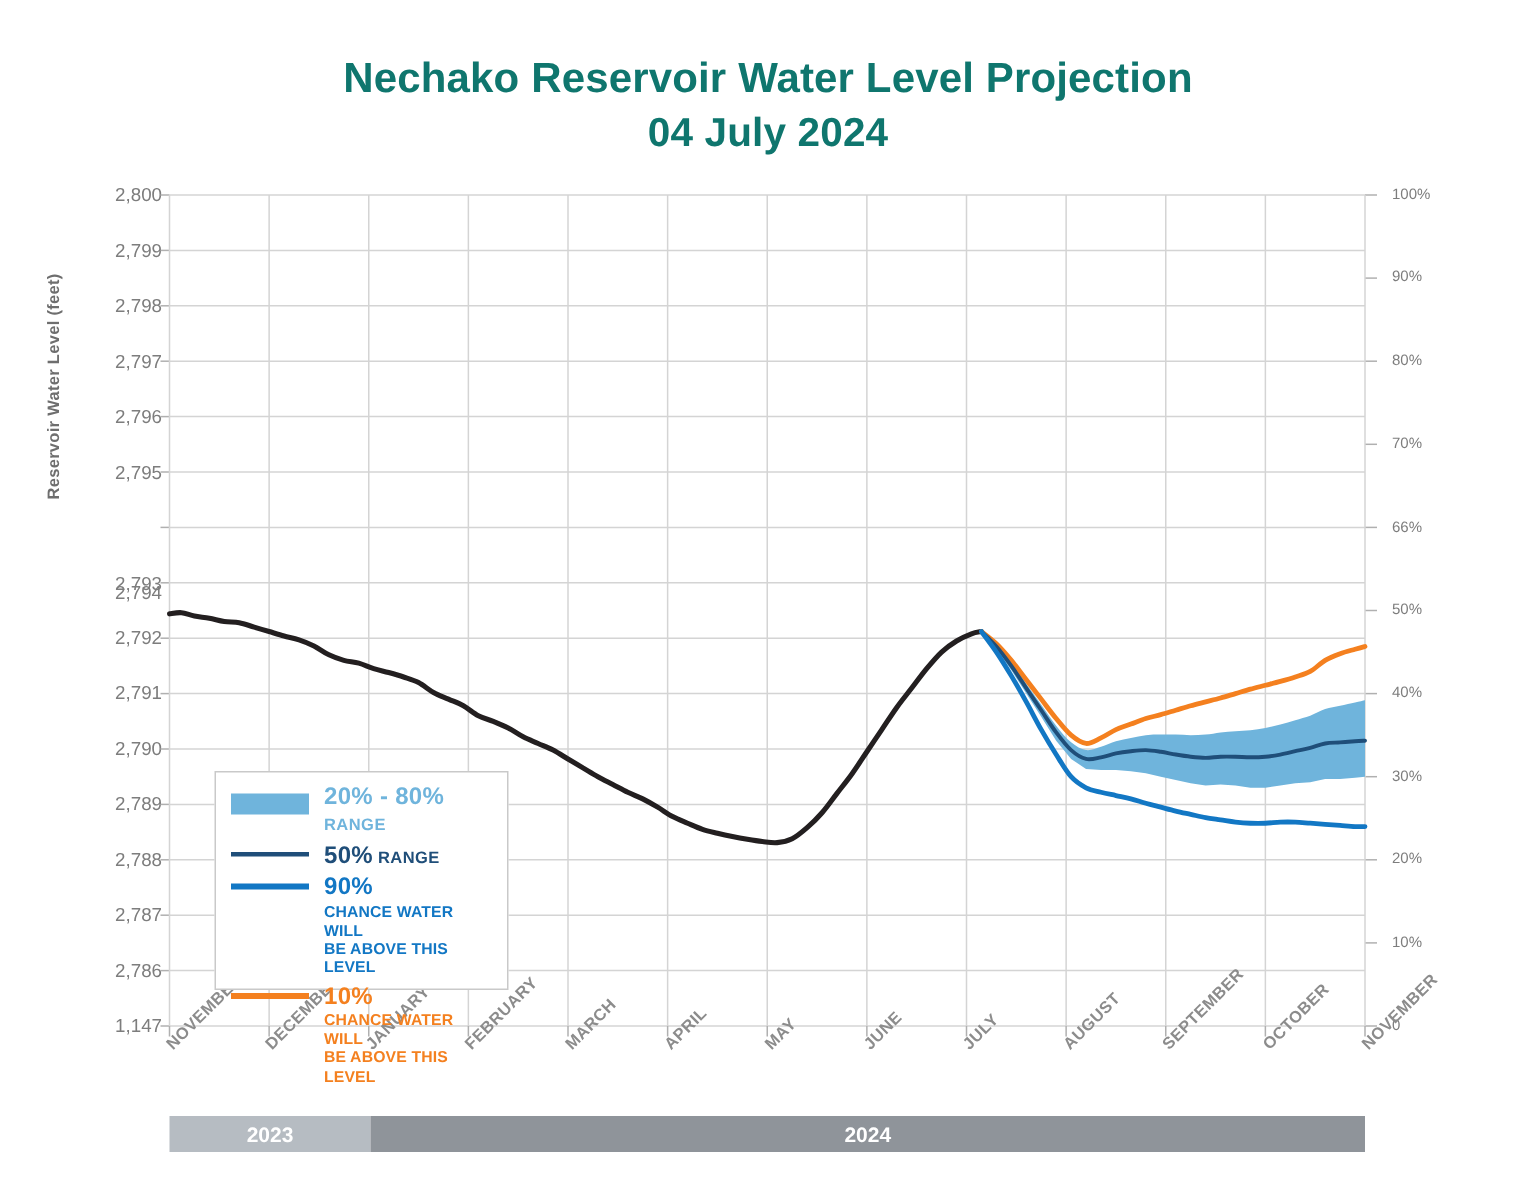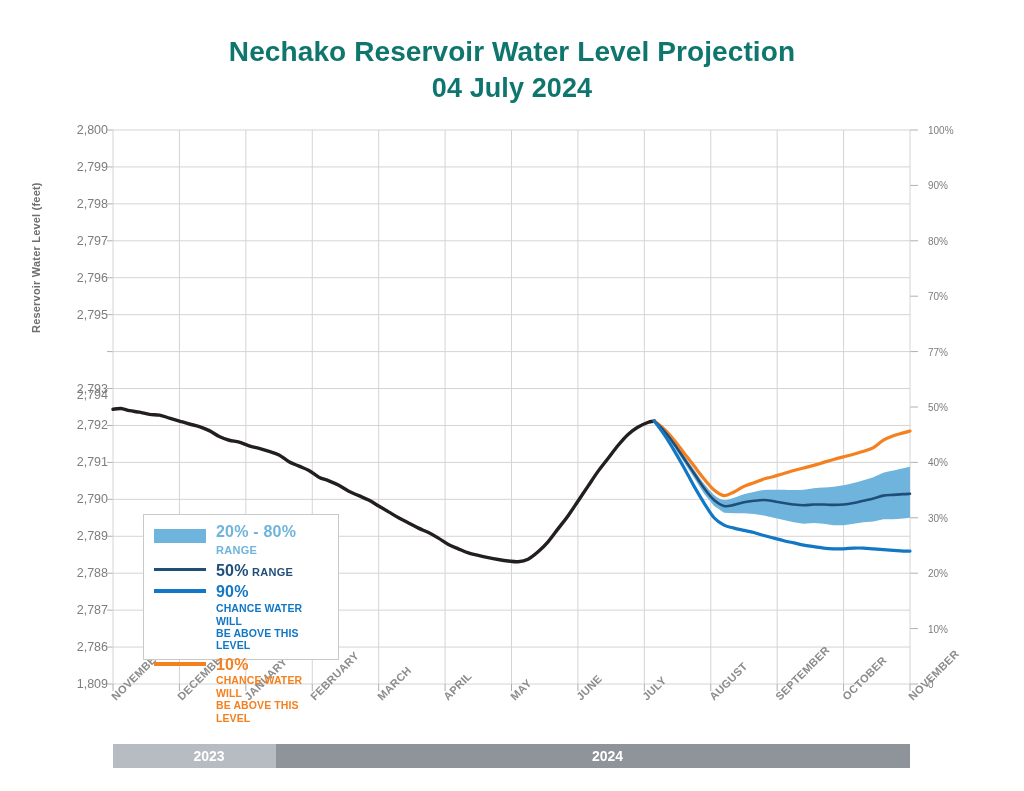--- a/index.html
+++ b/index.html
@@ -111,21 +111,20 @@
     display: flex;
   }
   .year-seg {
     display: flex;
     align-items: center;
     justify-content: center;
     color: #ffffff;
     font-size: 14px;
     font-weight: bold;
     height: 100%;
-    padding-left: 29px;
   }
   .year-seg.y2023 { background: #b6bcc2; width: 134px; }
   .year-seg.y2024 { background: #8f949a; flex: 1; }
 
   
   .legend {
     position: absolute;
     left: 143px;
     top: 514px;
     width: 196px;
@@ -182,21 +181,21 @@
 <div id="chart-root">
 
   <div class="title-block">
     <div class="title-line">Nechako Reservoir Water Level Projection</div>
     <div class="title-line sub">04 July 2024</div>
   </div>
 
   <div class="y-axis-title">Reservoir Water Level (feet)</div>
 
   <div class="y-left-axis" id="y-left-axis">
-      <div class="ytick" style="top: 684px;">1,809</div>
+      <div class="ytick" style="top: 684px;">1,147</div>
       <div class="ytick" style="top: 647.067px;">2,786</div>
       <div class="ytick" style="top: 610.133px;">2,787</div>
       <div class="ytick" style="top: 573.2px;">2,788</div>
       <div class="ytick" style="top: 536.267px;">2,789</div>
       <div class="ytick" style="top: 499.333px;">2,790</div>
       <div class="ytick" style="top: 462.4px;">2,791</div>
       <div class="ytick" style="top: 425.467px;">2,792</div>
       <div class="ytick" style="top: 388.533px;">2,793</div>
       <div class="ytick" style="top: 356px; margin-top: 39px;">2,794</div>
       <div class="ytick" style="top: 314.667px;">2,795</div>
@@ -207,21 +206,21 @@
       <div class="ytick" style="top: 130px;">2,800</div>
     </div>
 
   <div class="y-right-axis" id="y-right-axis">
       <div class="ytick-right" style="top: 684px;">0</div>
       <div class="ytick-right" style="top: 628.6px;">10%</div>
       <div class="ytick-right" style="top: 573.2px;">20%</div>
       <div class="ytick-right" style="top: 517.8px;">30%</div>
       <div class="ytick-right" style="top: 462.4px;">40%</div>
       <div class="ytick-right" style="top: 407px;">50%</div>
-      <div class="ytick-right" style="top: 351.6px;">77%</div>
+      <div class="ytick-right" style="top: 351.6px;">66%</div>
       <div class="ytick-right" style="top: 296.2px;">70%</div>
       <div class="ytick-right" style="top: 240.8px;">80%</div>
       <div class="ytick-right" style="top: 185.4px;">90%</div>
       <div class="ytick-right" style="top: 130px;">100%</div>
     </div>
 
   <svg id="plot-svg" width="1024" height="791" style="position:absolute;left:0;top:0;">
       <line x1="113" y1="684" x2="910" y2="684" stroke="#d4d4d4" stroke-width="1"></line>
       <line x1="107" y1="684" x2="113" y2="684" stroke="#b0b0b0" stroke-width="1"></line>
       <line x1="113" y1="647.0666666666667" x2="910" y2="647.0666666666667" stroke="#d4d4d4" stroke-width="1"></line>

